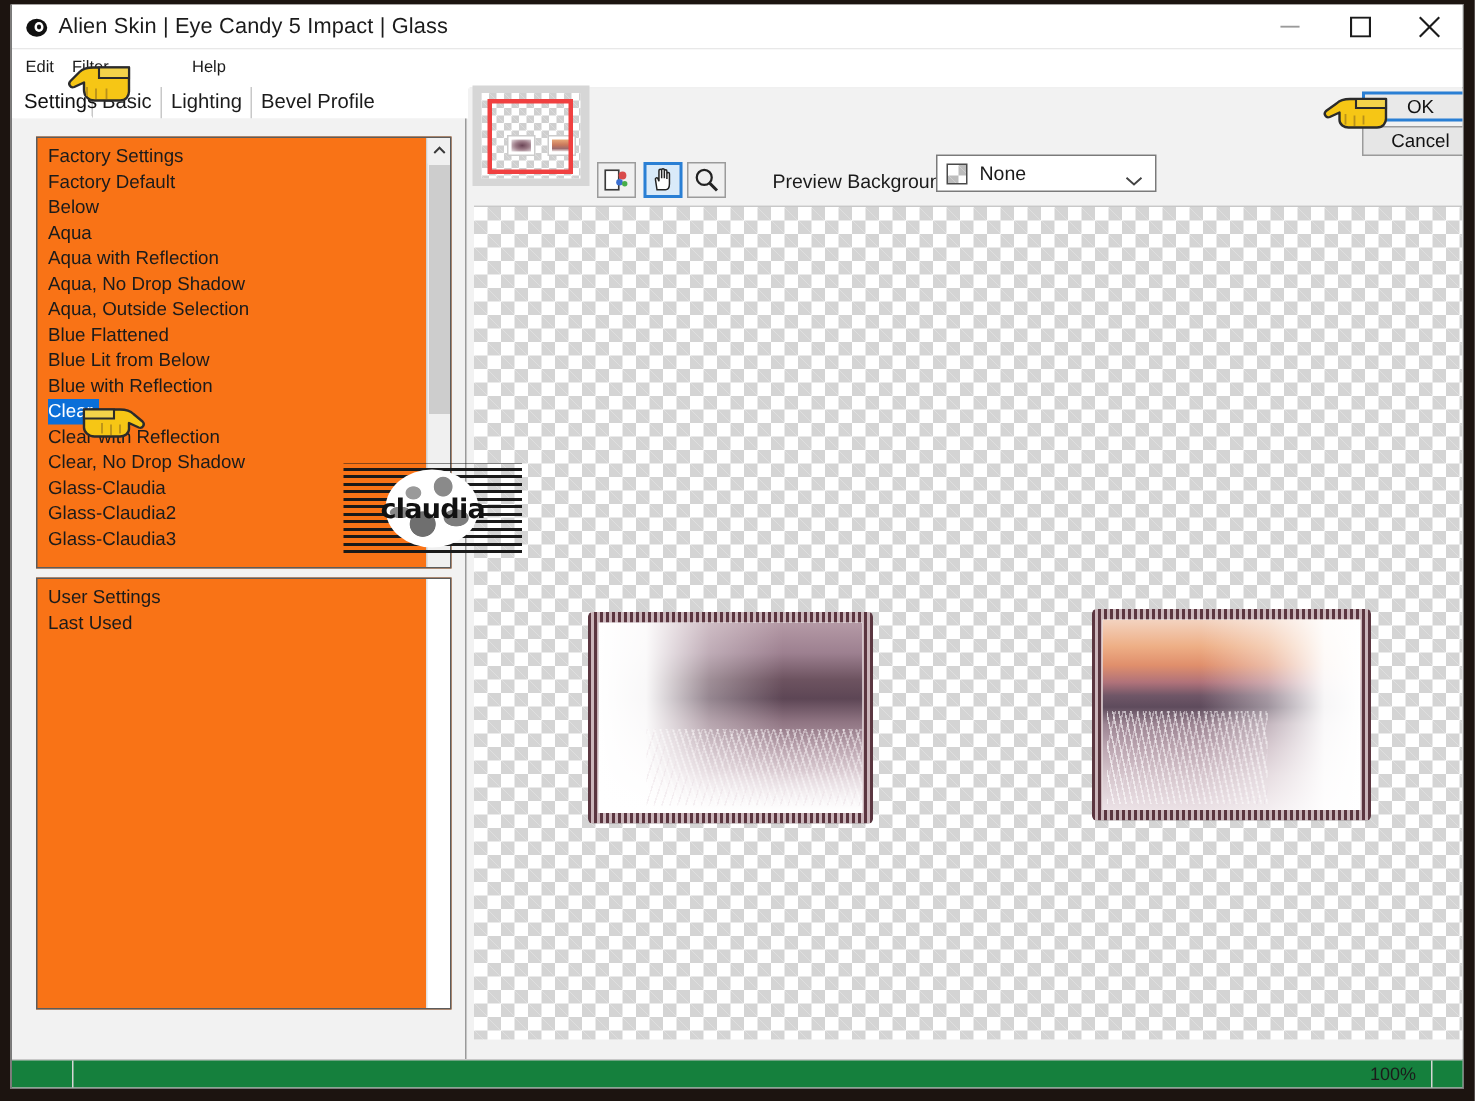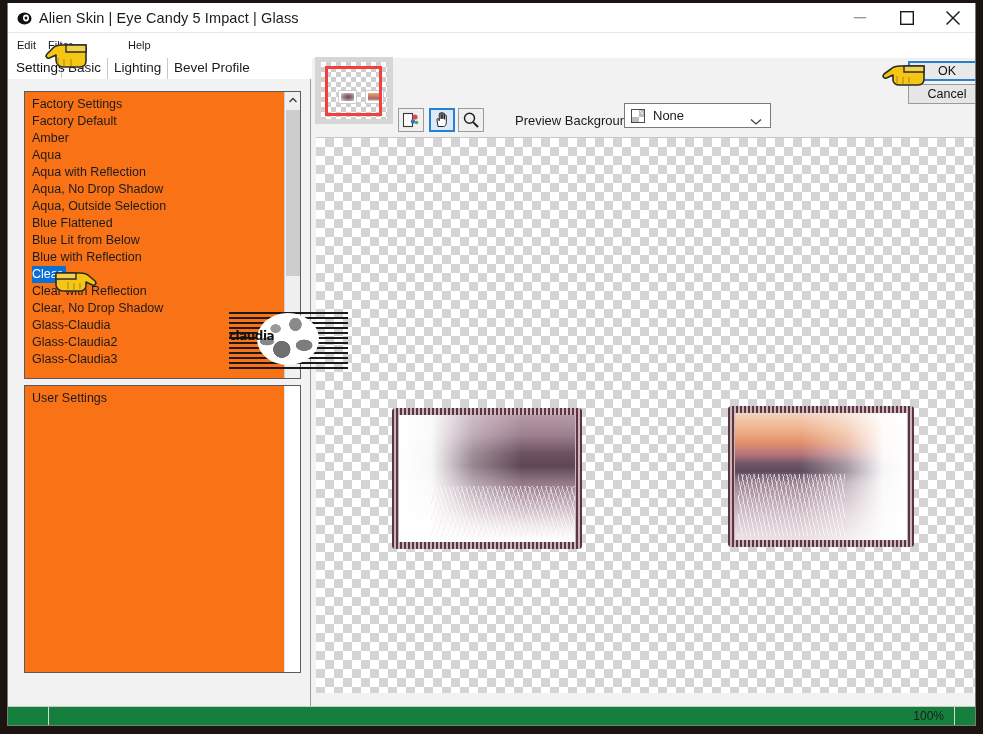--- a/index.html
+++ b/index.html
@@ -386,22 +386,22 @@
     position: absolute; left: 0; top: 0; right: 0; bottom: 0;
     background:
       radial-gradient(ellipse at 30% 30%, #9a9a9a 0 8%, transparent 9%),
       radial-gradient(ellipse at 62% 22%, #8a8a8a 0 11%, transparent 12%),
       radial-gradient(ellipse at 40% 70%, #6f6f6f 0 16%, transparent 17%),
       radial-gradient(ellipse at 76% 62%, #7d7d7d 0 12%, transparent 13%),
       radial-gradient(ellipse at 16% 55%, #888 0 9%, transparent 10%);
   }
   .watermark .wm-text {
     position: absolute; left: 0; top: 20px; width: 119px;
-    text-align: left;
-    font-size: 12px;
+    text-align: center;
+    font-size: 18px;
     font-family: "DejaVu Sans", sans-serif;
     font-weight: bold;
     color: #111;
     letter-spacing: -0.5px;
   }
 
   
   .hand-cursor { position: absolute; pointer-events: none; }
   .hc-menu { left: 44px; top: 36px; width: 44px; height: 34px; }
   .hc-list { left: 54px; top: 262px; width: 44px; height: 30px; }
@@ -454,21 +454,21 @@
       <div class="tab tab-2">Lighting</div>
       <div class="tab tab-3">Bevel Profile</div>
     </div>
 
     <div class="leftpanel">
 
       <div class="listbox list-settings">
         <div class="list-inner">
           <div class="list-item">Factory Settings</div>
           <div class="list-item">Factory Default</div>
-          <div class="list-item">Amber</div>
+          <div class="list-item">Below</div>
           <div class="list-item">Aqua</div>
           <div class="list-item">Aqua with Reflection</div>
           <div class="list-item">Aqua, No Drop Shadow</div>
           <div class="list-item">Aqua, Outside Selection</div>
           <div class="list-item">Blue Flattened</div>
           <div class="list-item">Blue Lit from Below</div>
           <div class="list-item">Blue with Reflection</div>
           <div class="list-item sel-row"><span class="list-item selected">Clear</span></div>
           <div class="list-item">Clear with Reflection</div>
           <div class="list-item">Clear, No Drop Shadow</div>
@@ -482,20 +482,21 @@
               <polyline points="4.5,10 8,6.5 11.5,10" fill="none" stroke="#3a3a3a" stroke-width="1.3"></polyline>
             </svg>
           </div>
           <div class="thumb"></div>
         </div>
       </div>
 
       <div class="listbox list-user">
         <div class="list-inner">
           <div class="list-item">User Settings</div>
+          <div class="list-item">Last Used</div>
         </div>
         <div class="vscroll">
           
           
         </div>
       </div>
 
     </div>
 
     <div class="rightarea">

